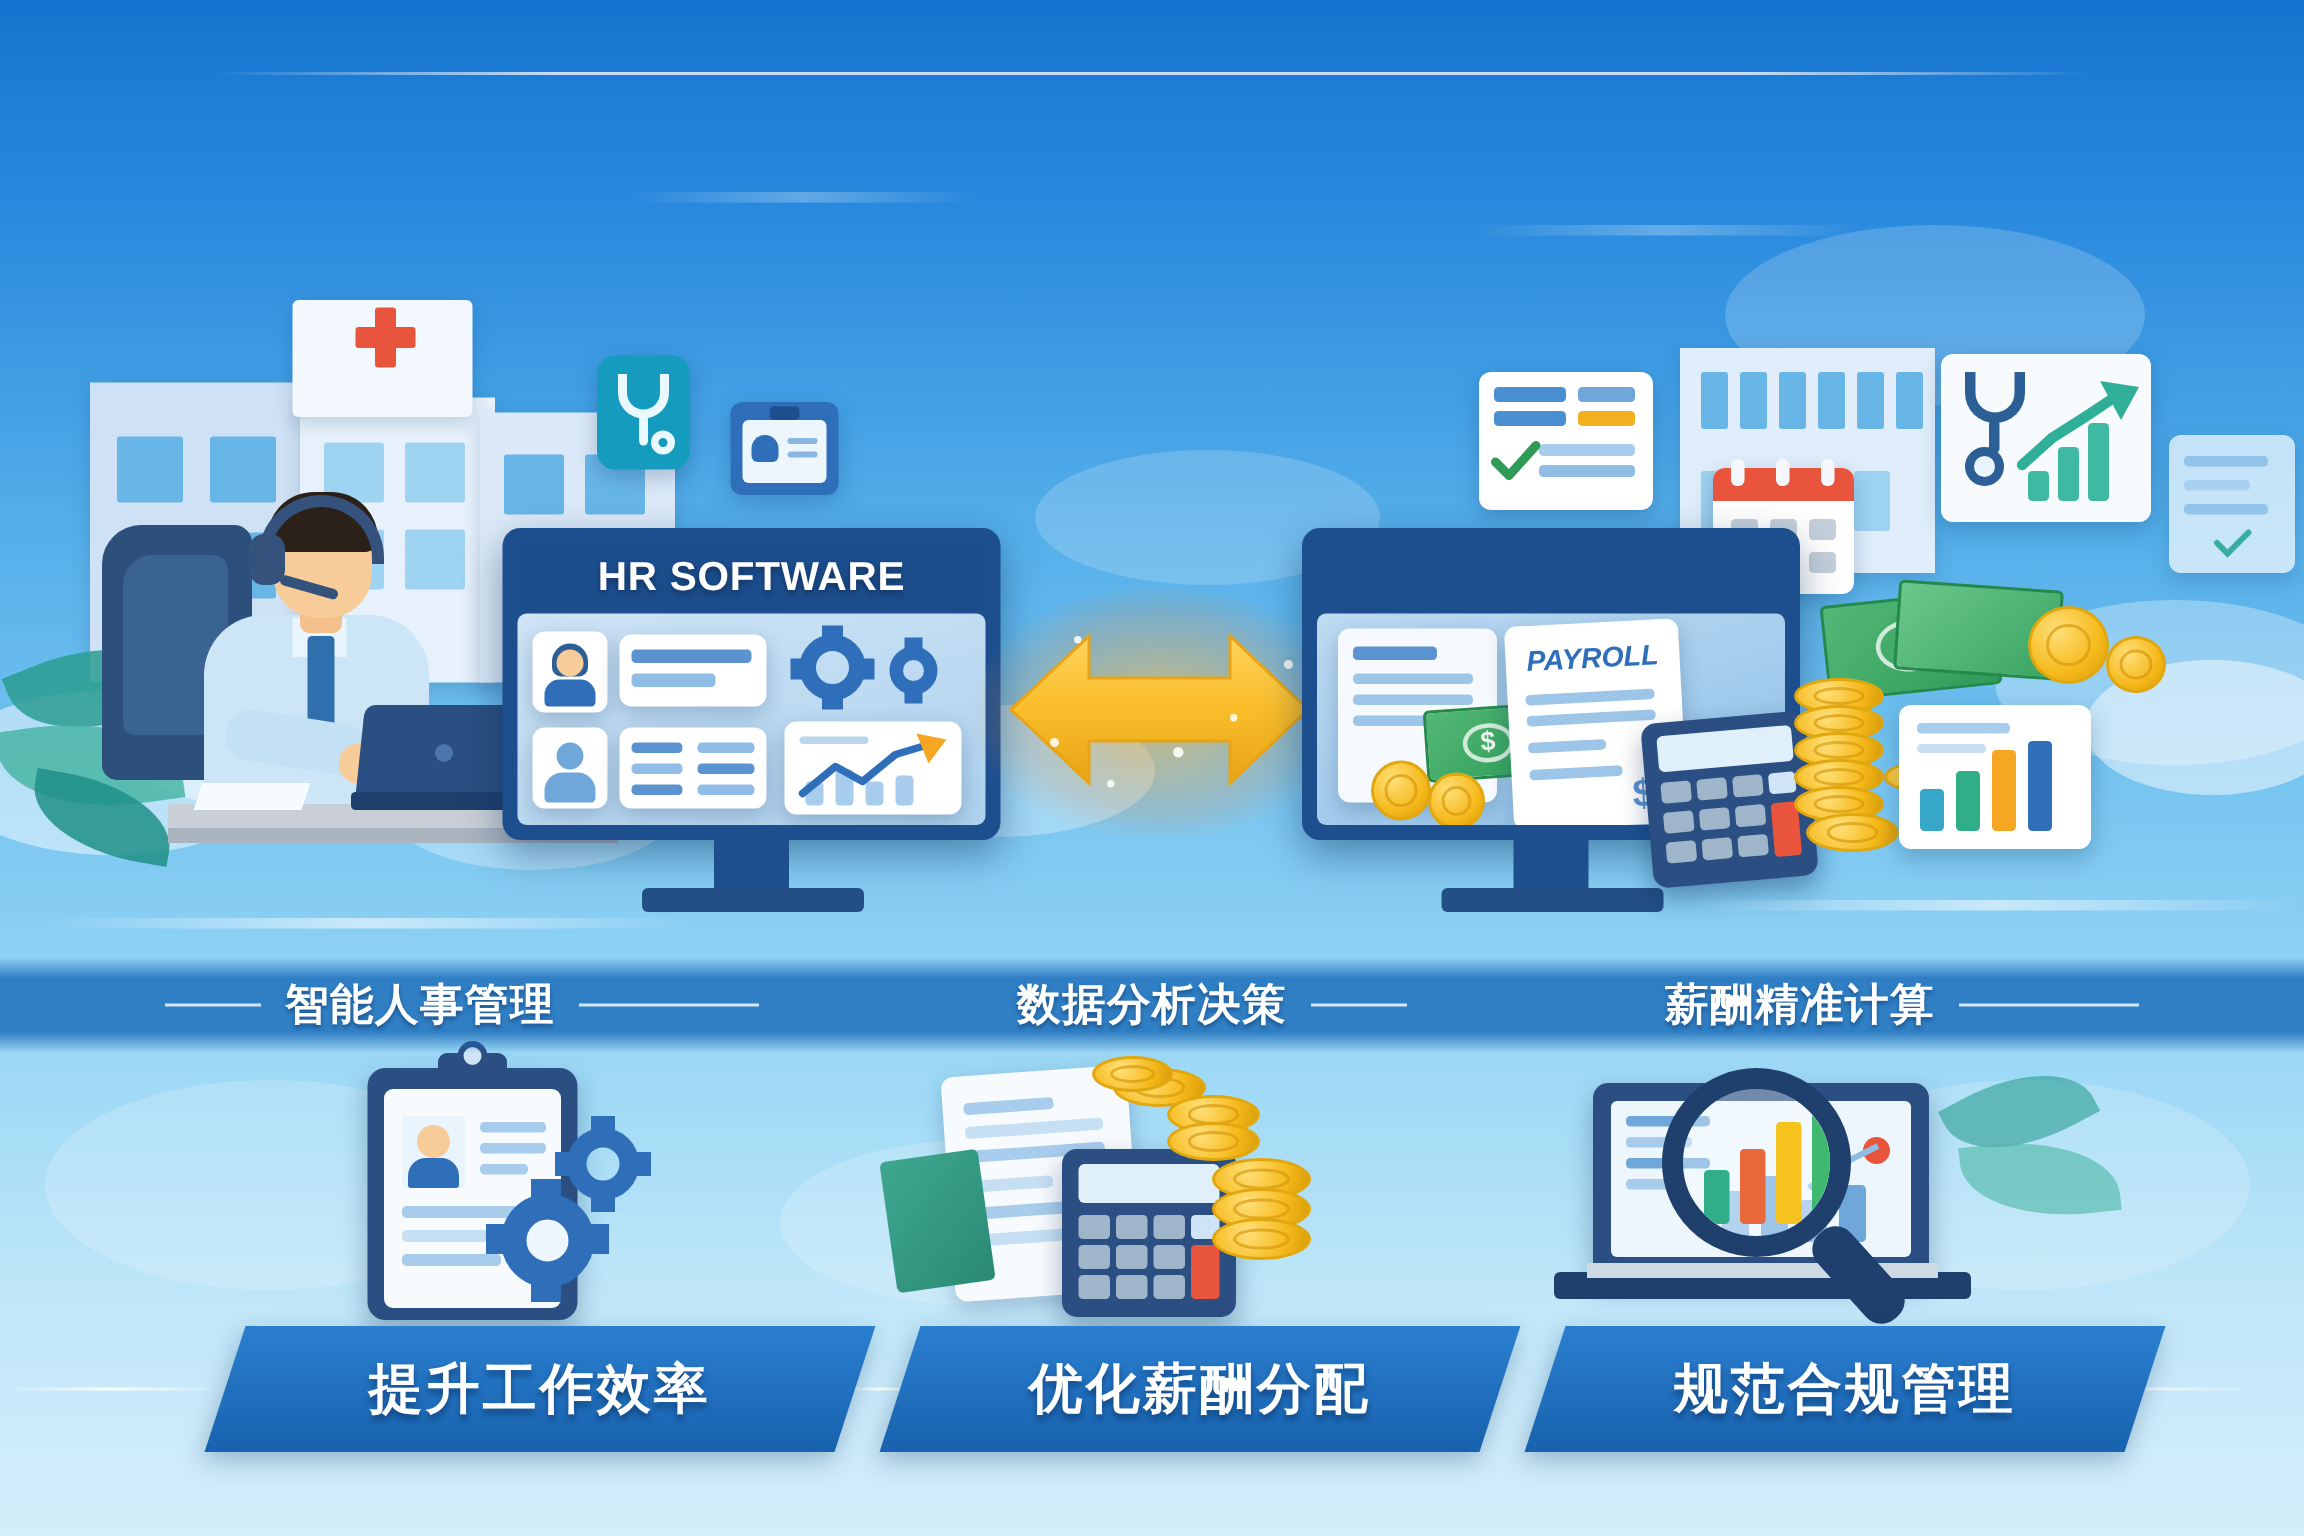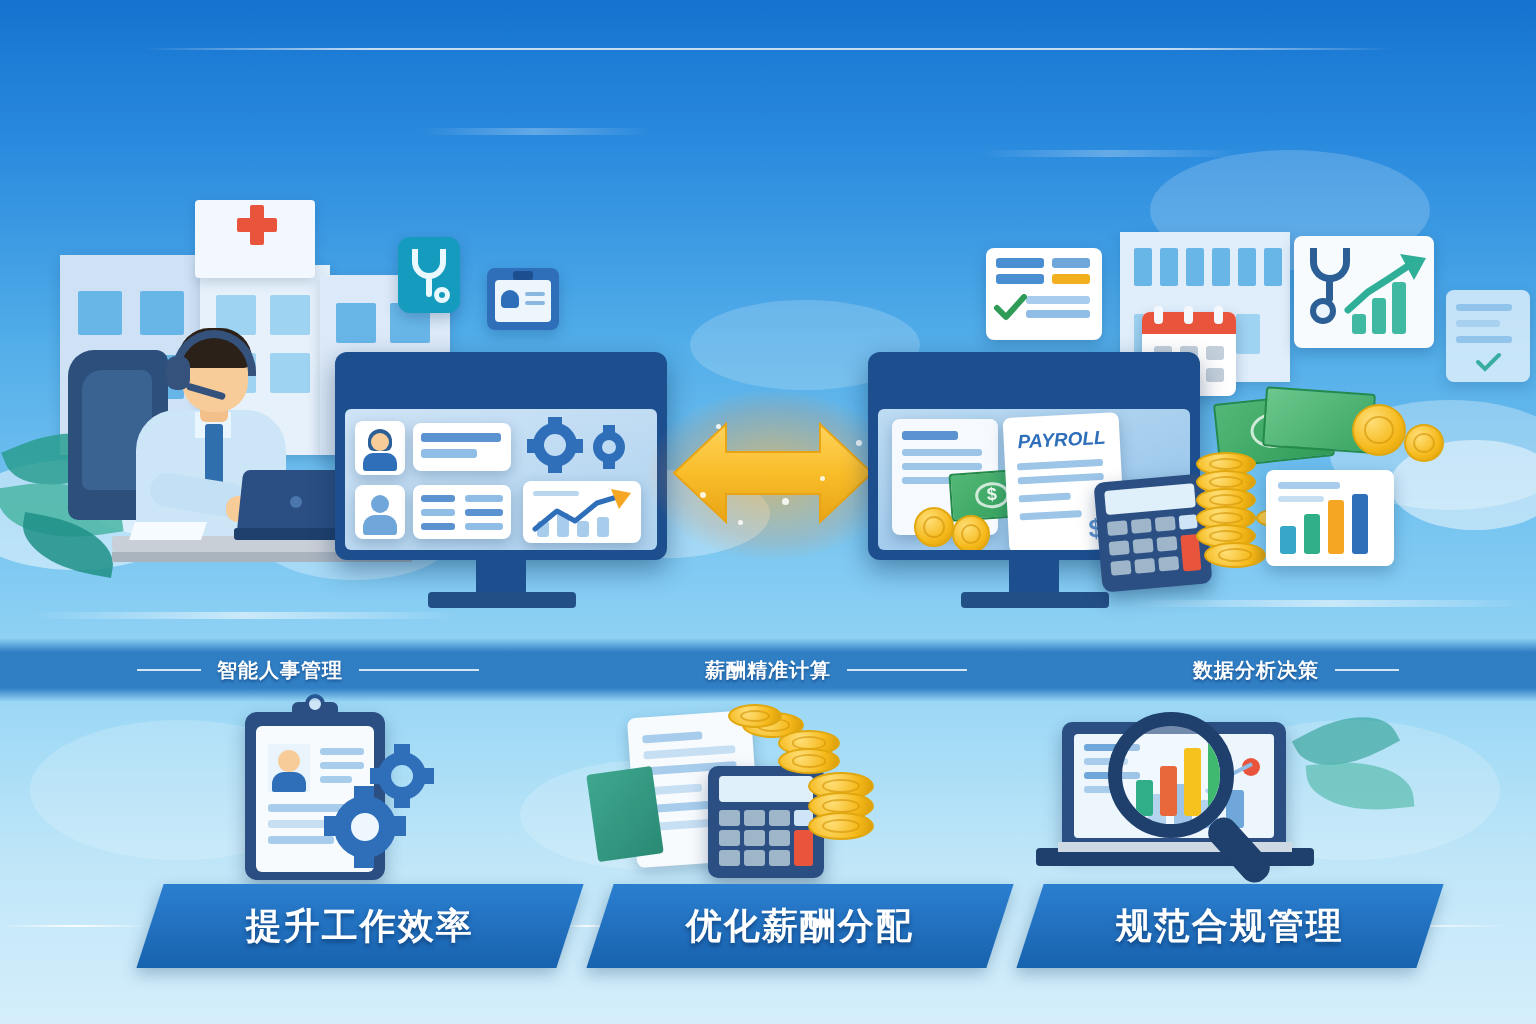--- a/index.html
+++ b/index.html
@@ -60,21 +60,21 @@
   .spark { position:absolute; background:#fff; border-radius:50%; opacity:.85; }
 
   
   .mid-band { position:absolute; left:0; top:638px; width:1536px; height:64px;
     background:linear-gradient(180deg,rgba(28,112,190,.0),rgba(26,108,186,.82) 22%,rgba(26,108,186,.82) 78%,rgba(28,112,190,.0));
     z-index:30; }
   .mid-items { position:absolute; inset:0; display:flex; align-items:center; justify-content:space-around; padding:0 24px; }
   .mid-item { display:flex; align-items:center; gap:16px; }
   .mid-line { width:120px; height:2px; background:rgba(255,255,255,.8); }
   .mid-line.s { width:64px; }
-  .mid-text { color:#fff; font-size:20px; font-weight:bold; letter-spacing:1px;
+  .mid-text { color:#fff; font-size:29px; font-weight:bold; letter-spacing:1px;
     text-shadow:0 2px 3px rgba(8,50,100,.55); white-space:nowrap; }
 
   
   .bottom-row { position:absolute; left:0; top:884px; width:1536px; height:84px; z-index:30;
     display:flex; align-items:center; }
   .banner { position:relative; height:84px; transform:skewX(-18deg);
     display:flex; align-items:center; justify-content:center;
     box-shadow:0 6px 16px rgba(8,45,90,.28); }
   .banner > span { transform:skewX(18deg); color:#fff; font-size:36px; font-weight:bold; letter-spacing:2px;
     text-shadow:0 3px 4px rgba(6,40,85,.55); white-space:nowrap; }
@@ -199,20 +199,23 @@
   <div class="card" style="left:487px;top:268px;width:72px;height:62px;background:#2f6fba;border-radius:8px;">
     <div style="position:absolute;left:26px;top:3px;width:20px;height:9px;background:#1d4f8f;border-radius:3px;"></div>
     <div style="position:absolute;left:8px;top:12px;width:56px;height:42px;background:#eef6fd;border-radius:4px;"></div>
     <div style="position:absolute;left:14px;top:22px;width:18px;height:18px;background:#2f6fba;border-radius:9px 9px 4px 4px;"></div>
     <div class="bar" style="left:38px;top:24px;width:20px;height:4px;background:#8ab7e0;"></div>
     <div class="bar" style="left:38px;top:33px;width:20px;height:4px;background:#8ab7e0;"></div>
   </div>
 
   <div class="monitor" style="left:335px;top:352px;width:332px;height:208px;">
     <div class="mon-frame"></div>
+    <div class="mon-header">
+      <span class="mon-title">HR SOFTWARE</span>
+    </div>
     <div class="mon-screen">
 
       <div class="card" style="left:10px;top:12px;width:50px;height:54px;background:#ffffff;">
         <div style="position:absolute;left:13px;top:8px;width:24px;height:22px;background:#2b5f96;border-radius:12px 12px 6px 6px;"></div>
         <div style="position:absolute;left:16px;top:12px;width:18px;height:18px;background:#f7cc99;border-radius:50%;"></div>
         <div style="position:absolute;left:8px;top:32px;width:34px;height:18px;background:#2f6fba;border-radius:10px 10px 3px 3px;"></div>
       </div>
       <div class="card" style="left:68px;top:14px;width:98px;height:48px;background:#ffffff;">
         <div class="bar" style="left:8px;top:10px;width:80px;height:9px;background:#5b93d0;"></div>
         <div class="bar" style="left:8px;top:26px;width:56px;height:9px;background:#8fbde6;"></div>
@@ -413,26 +416,26 @@
   </div>
 
   <div class="mid-band">
     <div class="mid-items">
       <div class="mid-item">
         <span class="mid-line s"></span>
         <span class="mid-text">智能人事管理</span>
         <span class="mid-line"></span>
       </div>
       <div class="mid-item">
+        <span class="mid-text">数据分析决策</span>
+        <span class="mid-line s"></span>
+      </div>
+      <div class="mid-item">
         <span class="mid-text">薪酬精准计算</span>
         <span class="mid-line"></span>
-      </div>
-      <div class="mid-item">
-        <span class="mid-text">数据分析决策</span>
-        <span class="mid-line s"></span>
       </div>
     </div>
   </div>
 
   <div>
     <div style="position:absolute;left:245px;top:712px;width:140px;height:168px;background:#2b4f82;border-radius:12px;box-shadow:0 8px 18px rgba(8,40,80,.3);"></div>
     <div style="position:absolute;left:256px;top:726px;width:118px;height:146px;background:#f8fbfe;border-radius:6px;"></div>
     <div style="position:absolute;left:292px;top:702px;width:46px;height:20px;background:#2b4f82;border-radius:6px;"></div>
     <div style="position:absolute;left:305px;top:694px;width:20px;height:20px;border:4px solid #2b4f82;border-radius:50%;background:#cfe4f6;"></div>
     <div style="position:absolute;left:268px;top:744px;width:42px;height:48px;background:#eaf4fd;"></div>

